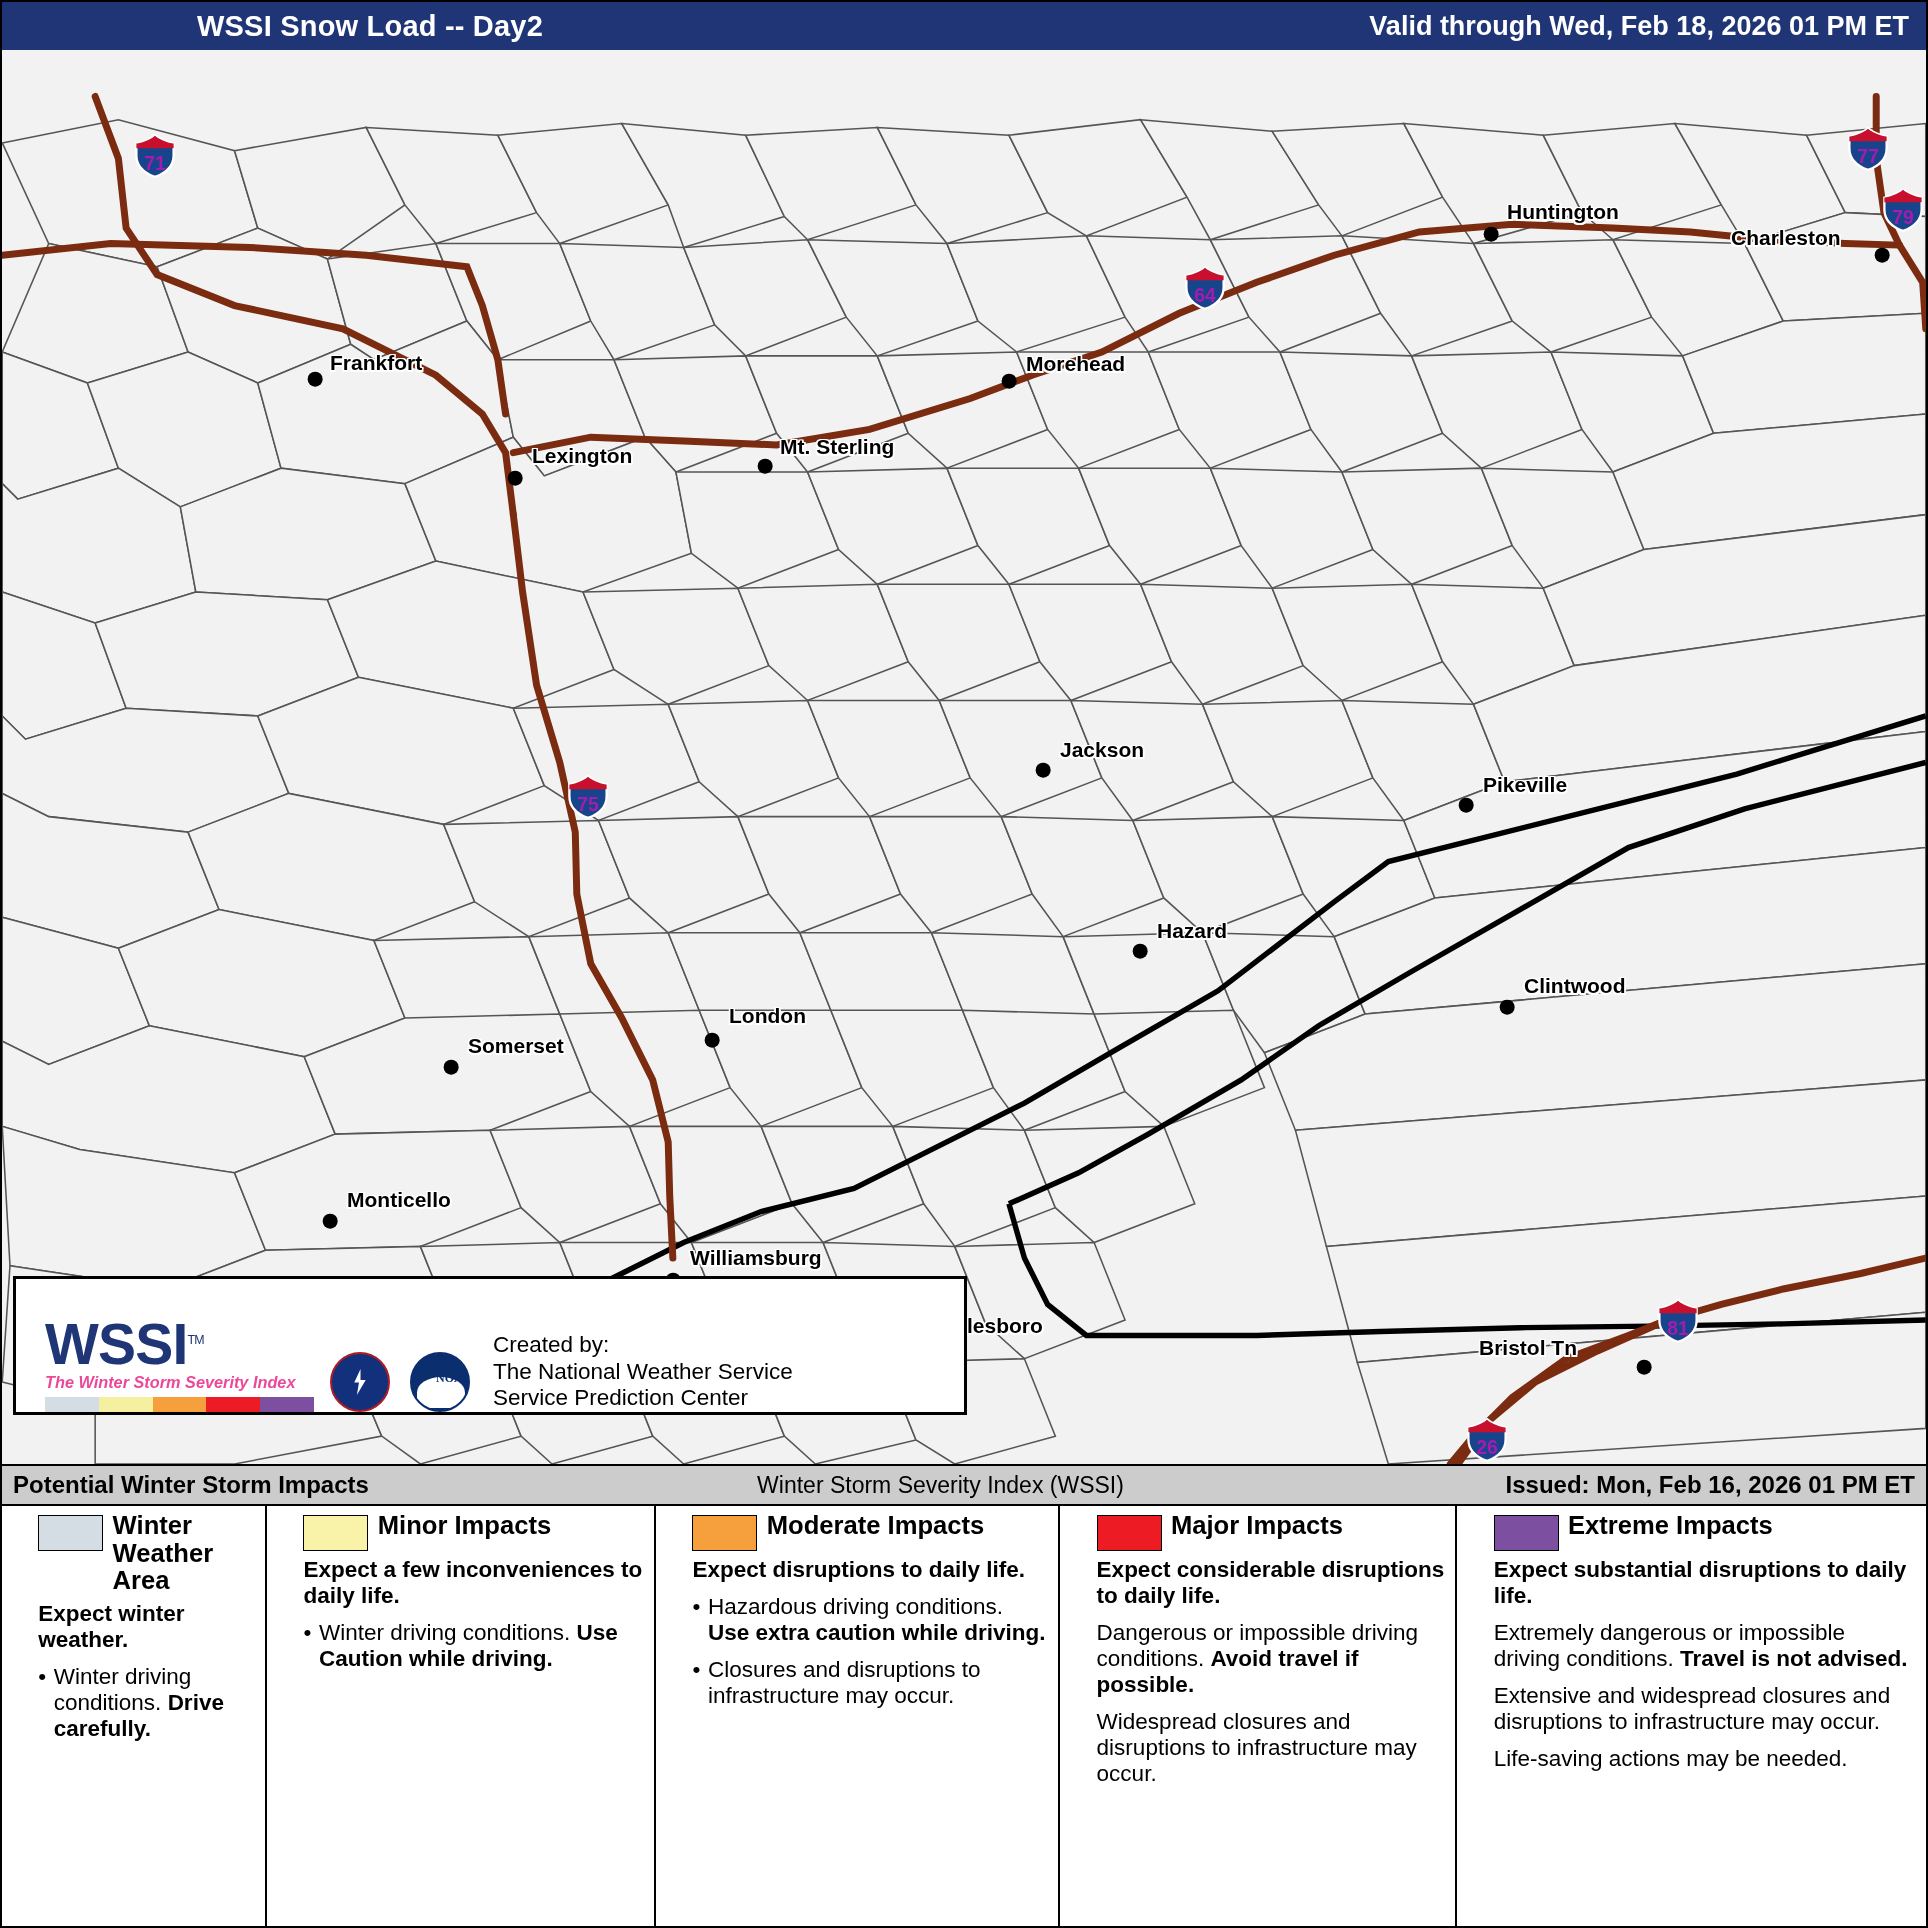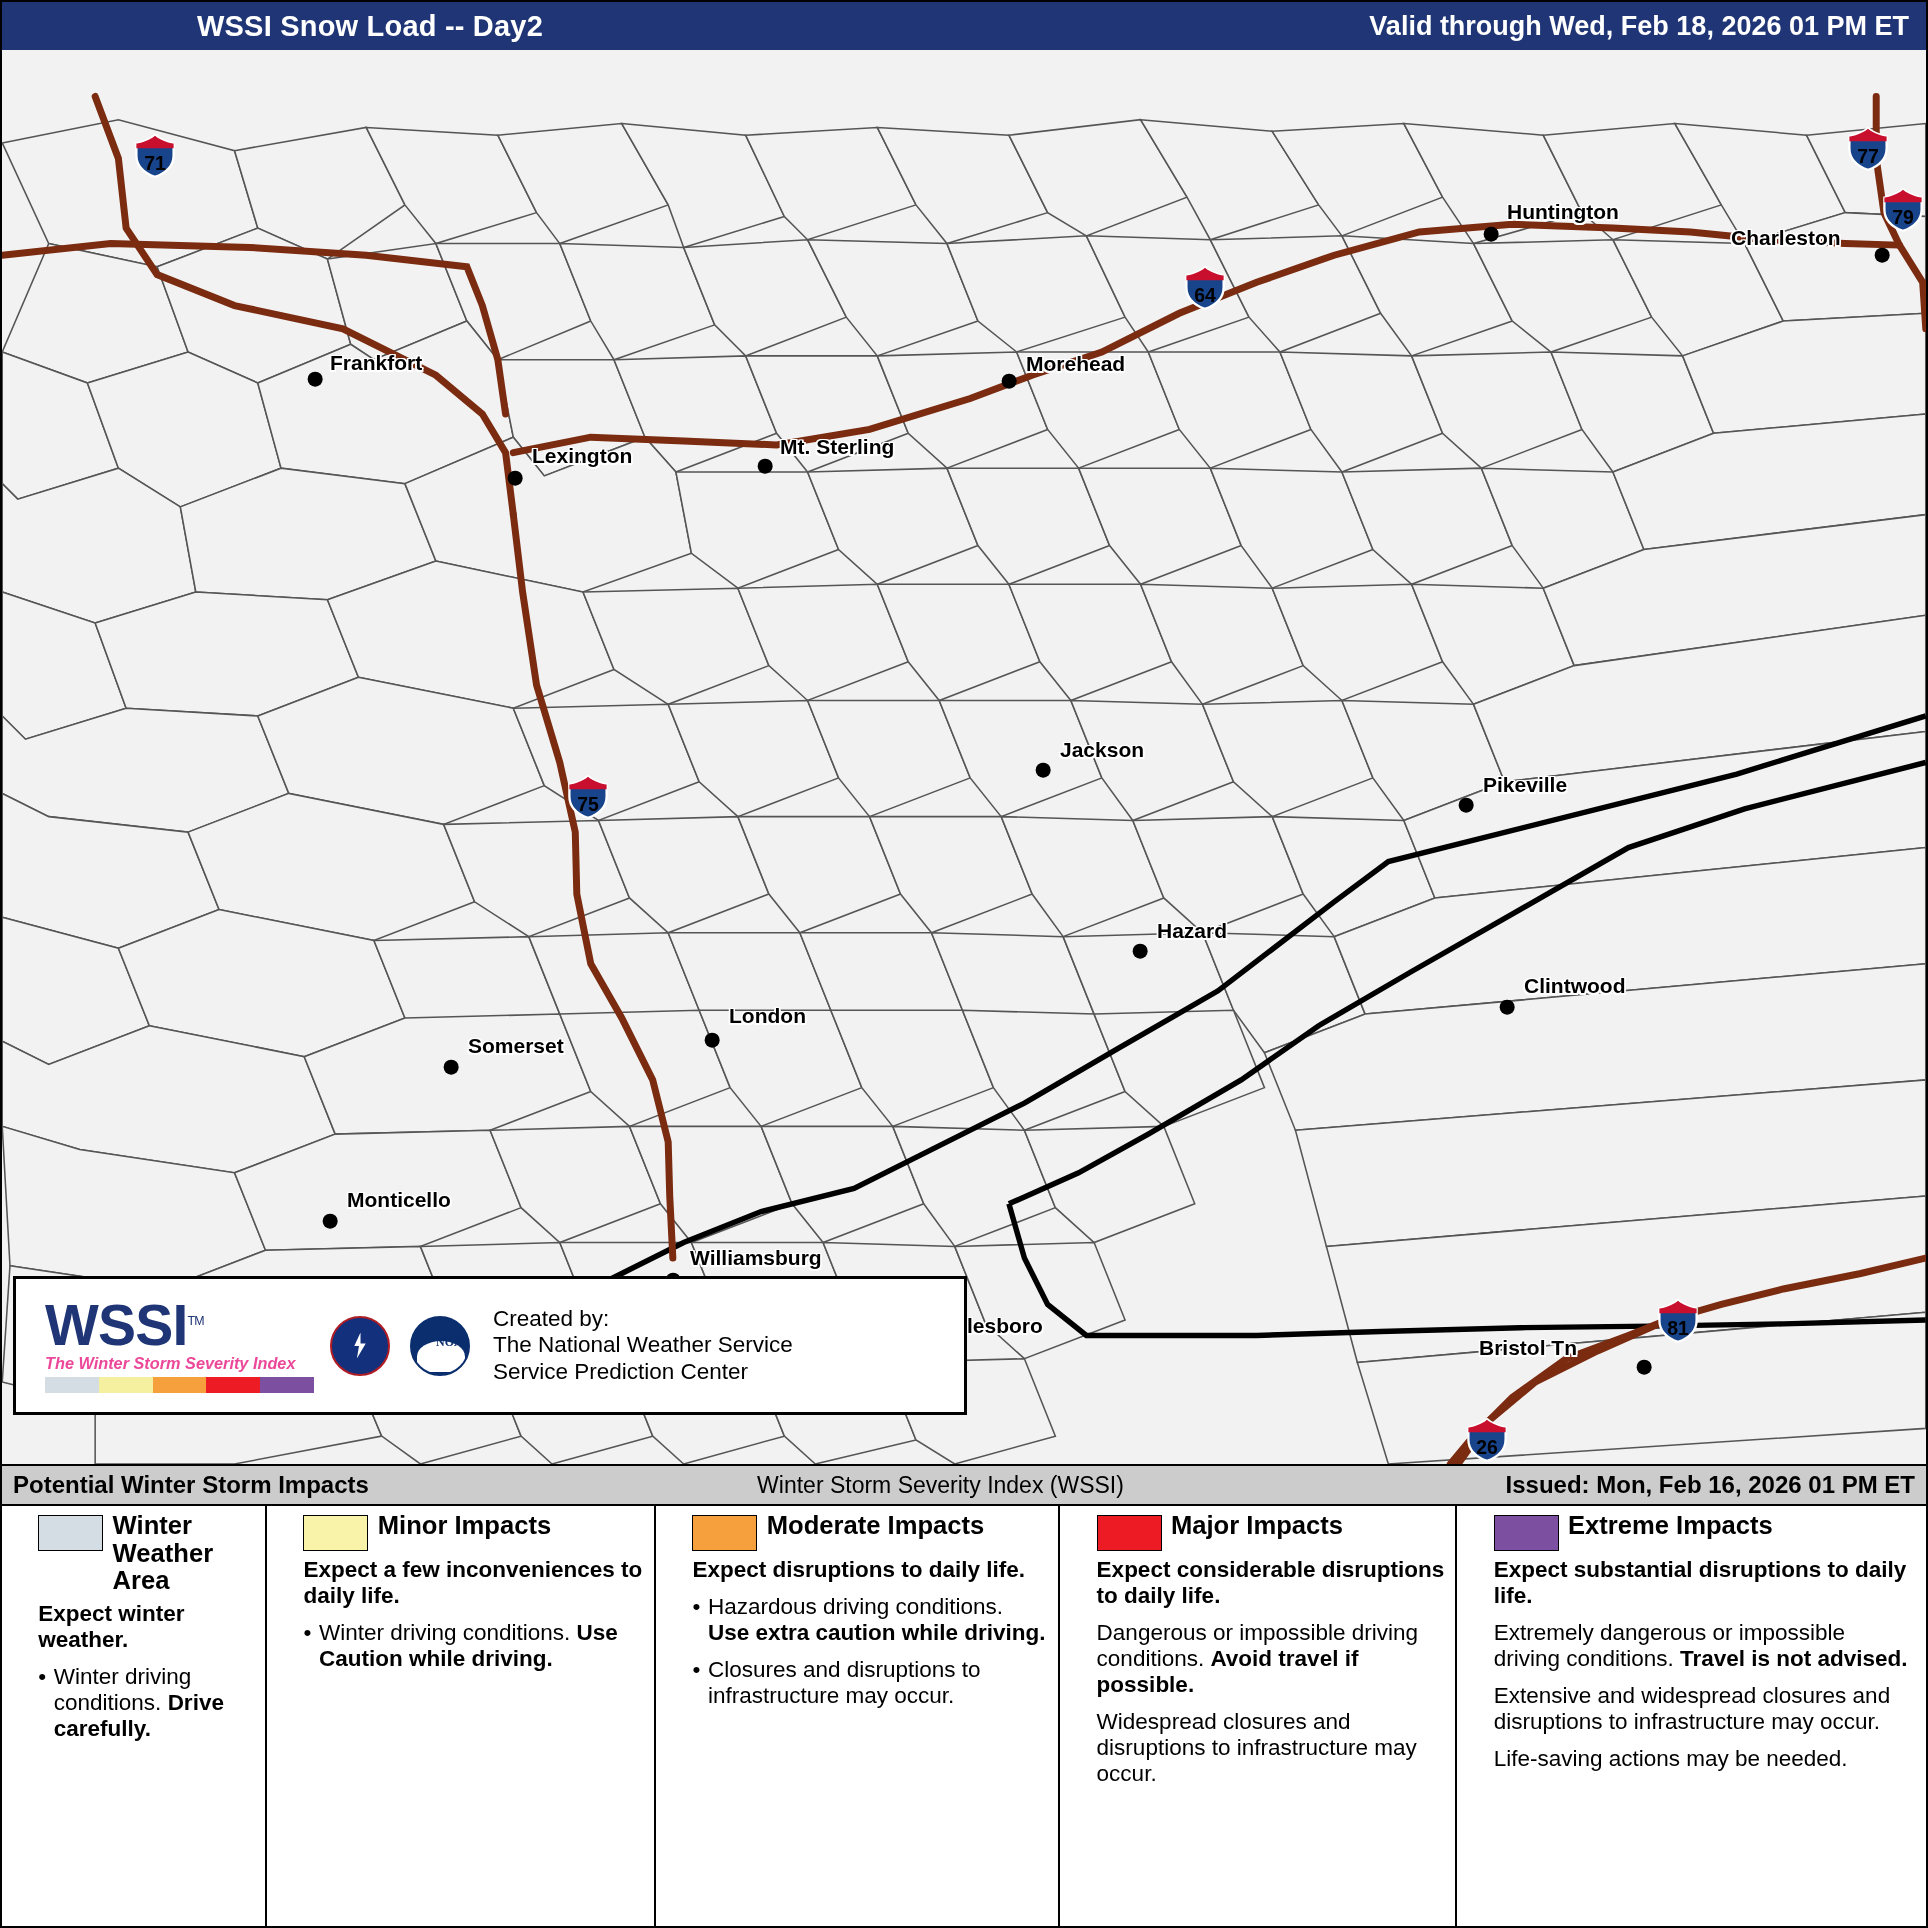--- a/index.html
+++ b/index.html
@@ -85,36 +85,36 @@
     width: 42px; height: 45px;
     transform: translate(-50%, -50%);
   }
   .shield .num {
     position: absolute;
     left: 0; right: 0;
     top: 20px;
     text-align: center;
     font-size: 19.4px;
     font-weight: bold;
-    color: #000000;
+    color: #a21caf;
     line-height: 1;
   }
 
   
   .logo-box {
     position: absolute;
     left: 11px;
     top: 1274px;
     width: 954px;
     height: 139px;
     background: #ffffff;
     border: 3.1px solid #000000;
     box-sizing: border-box;
     display: flex;
-    align-items: center;
+    align-items: flex-end;
   }
   .wssi-logo {
     width: 294px;
     padding-left: 29px;
     box-sizing: border-box;
   }
   .wssi-word {
     font-size: 57px;
     font-weight: bold;
     color: #1f3576;

